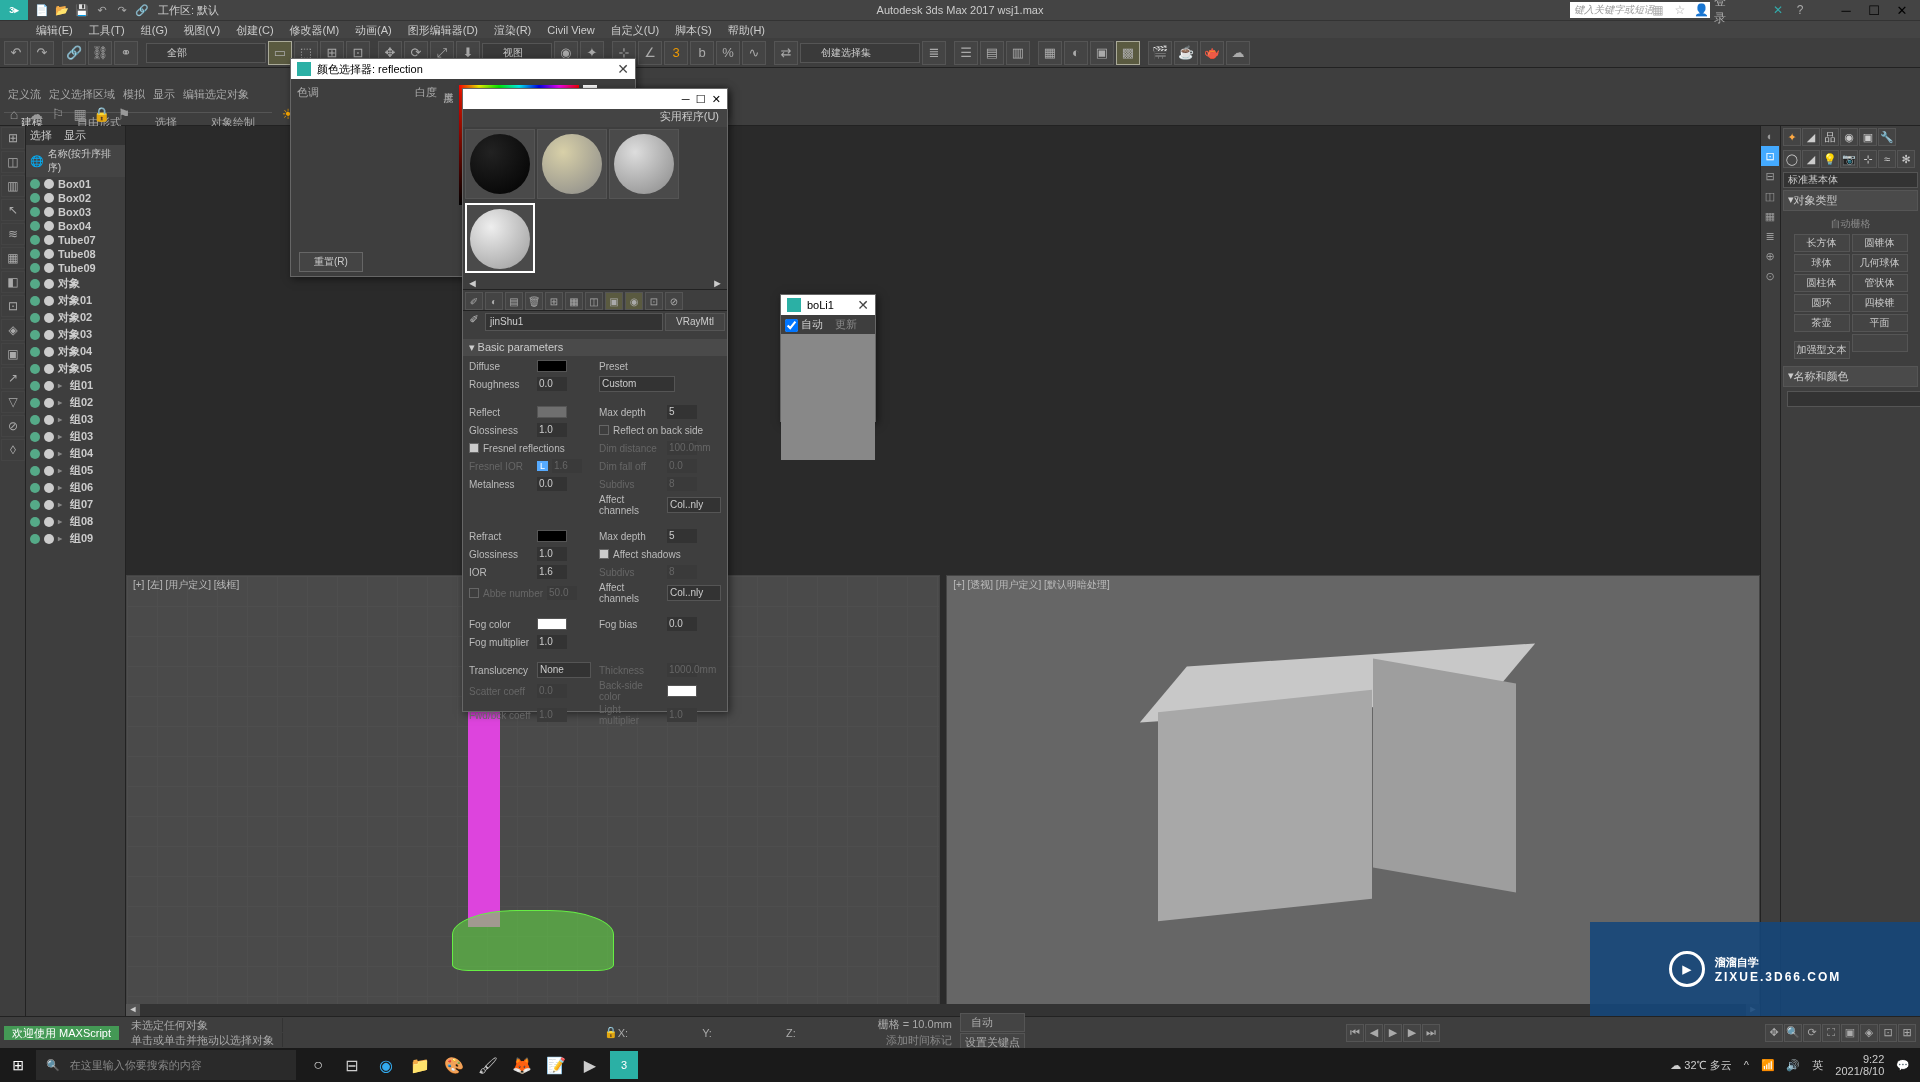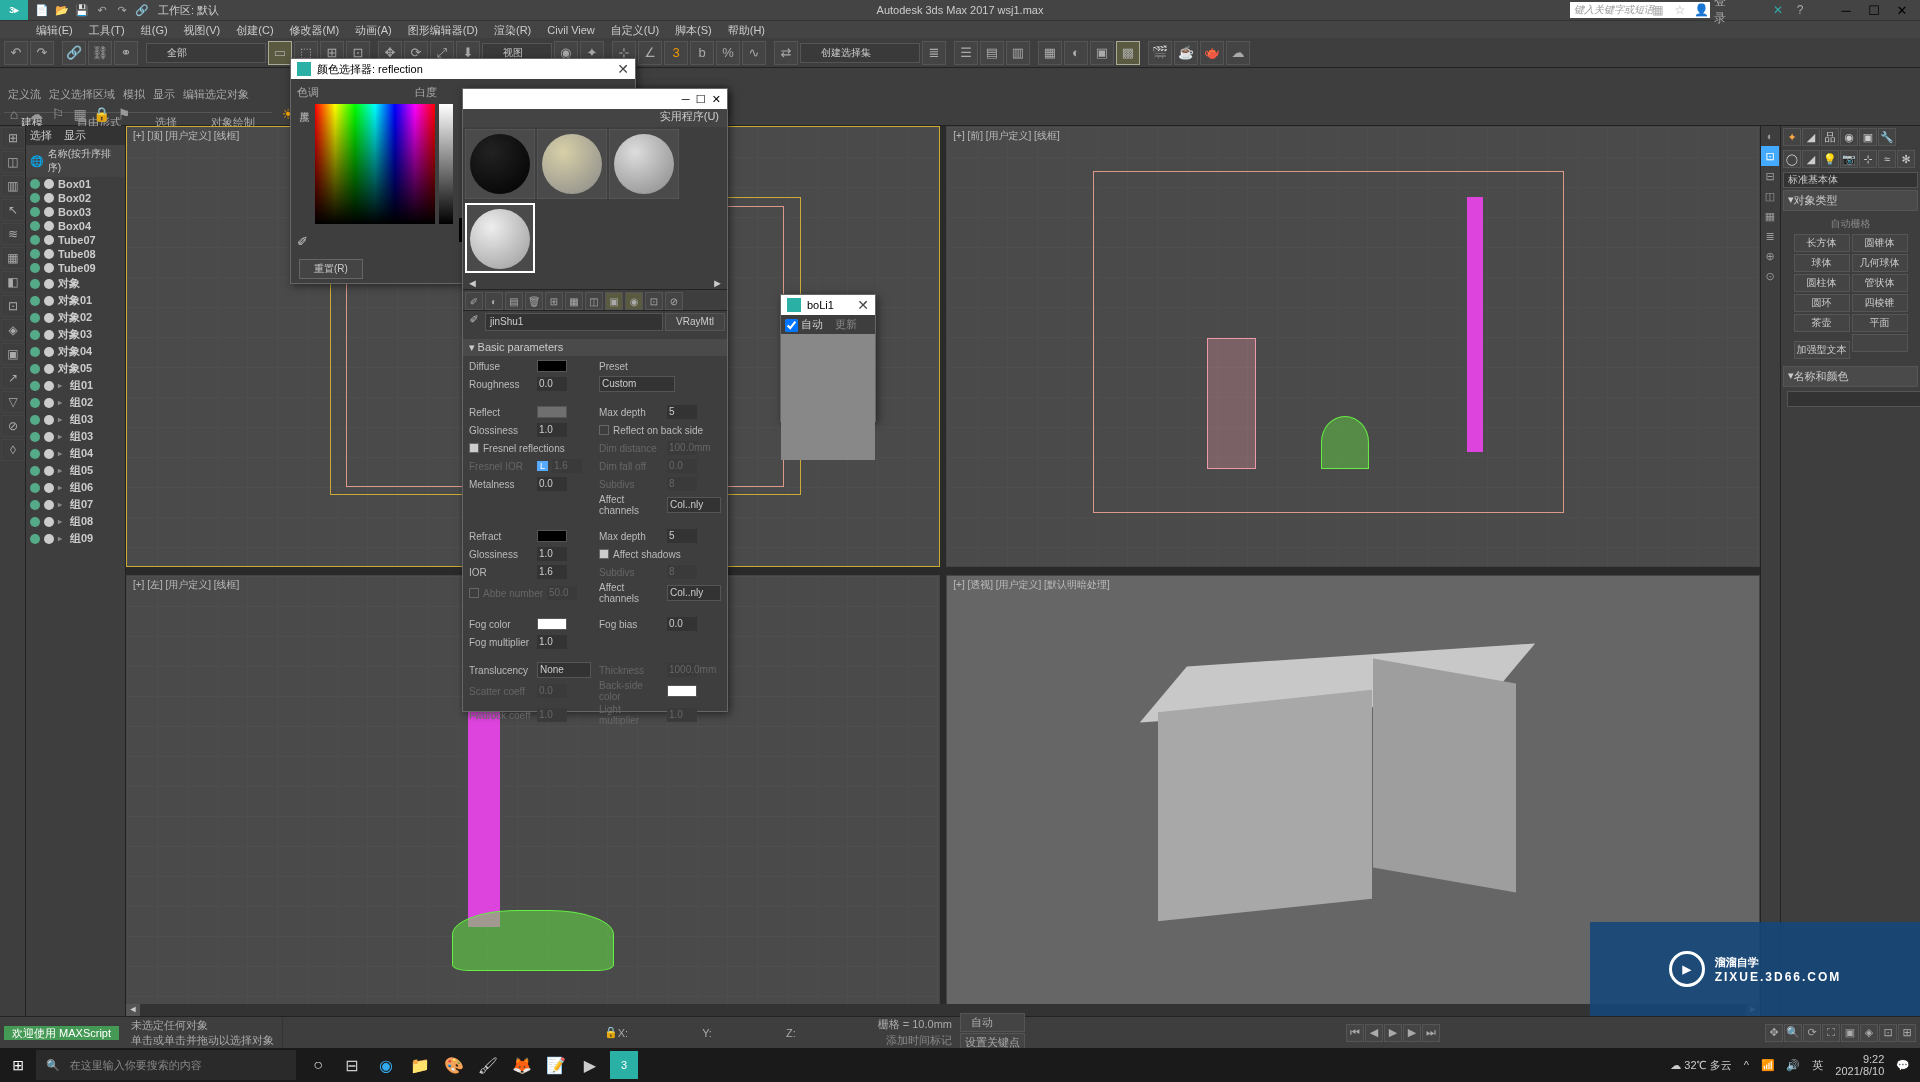--- a/index.html
+++ b/index.html
@@ -442,34 +442,20 @@
         <div class="row">
           <span class="dot" style="background:#5a8"></span>
           <span class="dot" style="background:#ccc"></span>
           <span class="arr">▸</span>
           <span>组09</span>
         </div>
       </div>
   </div>
 
   <div class="viewports">
-    <div class="vp tl">
-      <div class="grid"></div>
-      <div class="label">[+] [顶] [用户定义] [线框]</div>
-      <div class="wire" style="left:25%;top:16%;width:58%;height:68%;border-color:#ccaa33"></div>
-      <div class="wire" style="left:27%;top:18%;width:54%;height:64%;border-color:#d98"></div>
-    </div>
-    <div class="vp tr">
-      <div class="grid"></div>
-      <div class="label">[+] [前] [用户定义] [线框]</div>
-      <div class="wire" style="left:18%;top:10%;width:58%;height:78%;border-color:#d98"></div>
-      <div class="wire" style="left:32%;top:48%;width:6%;height:30%;border-color:#e9a;background:rgba(233,153,170,.3)"></div>
-      <div class="wire" style="left:64%;top:16%;width:2%;height:58%;border-color:#d4d;background:#d4d"></div>
-      <div class="wire" style="left:46%;top:66%;width:6%;height:12%;border-color:#6e4;background:rgba(102,238,68,.4);border-radius:50% 50% 0 0"></div>
-    </div>
     <div class="vp bl">
       <div class="grid"></div>
       <div class="label">[+] [左] [用户定义] [线框]</div>
       <div style="position:absolute;left:42%;top:24%;width:4%;height:56%;background:#d4d"></div>
       <div style="position:absolute;left:40%;top:76%;width:20%;height:14%;background:rgba(102,238,68,.5);border:1px solid #6e4;border-radius:40% 40% 10% 10%"></div>
     </div>
     <div class="vp br">
       <div class="label">[+] [透视] [用户定义] [默认明暗处理]</div>
       <div class="box3d">
         <div class="face f3"></div>
@@ -544,21 +530,21 @@
     </div>
 </div>
 
 <div class="dialog color-sel">
   <div class="dtitle">
     <span class="ico"></span>
     <span>颜色选择器: reflection</span>
     <span class="close">✕</span>
   </div>
   <div class="body">
-    <div style="display:flex;flex-direction:column;gap:4px">
+    <div style="display:flex;flex-direction:row;gap:4px">
       <div style="display:flex;justify-content:space-between;font-size:10px;color:#aaa;width:140px">
         <span>色调</span>
         <span>白度</span>
       </div>
       <div style="display:flex;gap:4px">
         <span style="writing-mode:vertical-rl;font-size:10px;color:#aaa">黑度</span>
         <div class="hue"></div>
         <div class="wht"></div>
       </div>
       <div style="display:flex;gap:6px;align-items:center;margin-top:6px">

